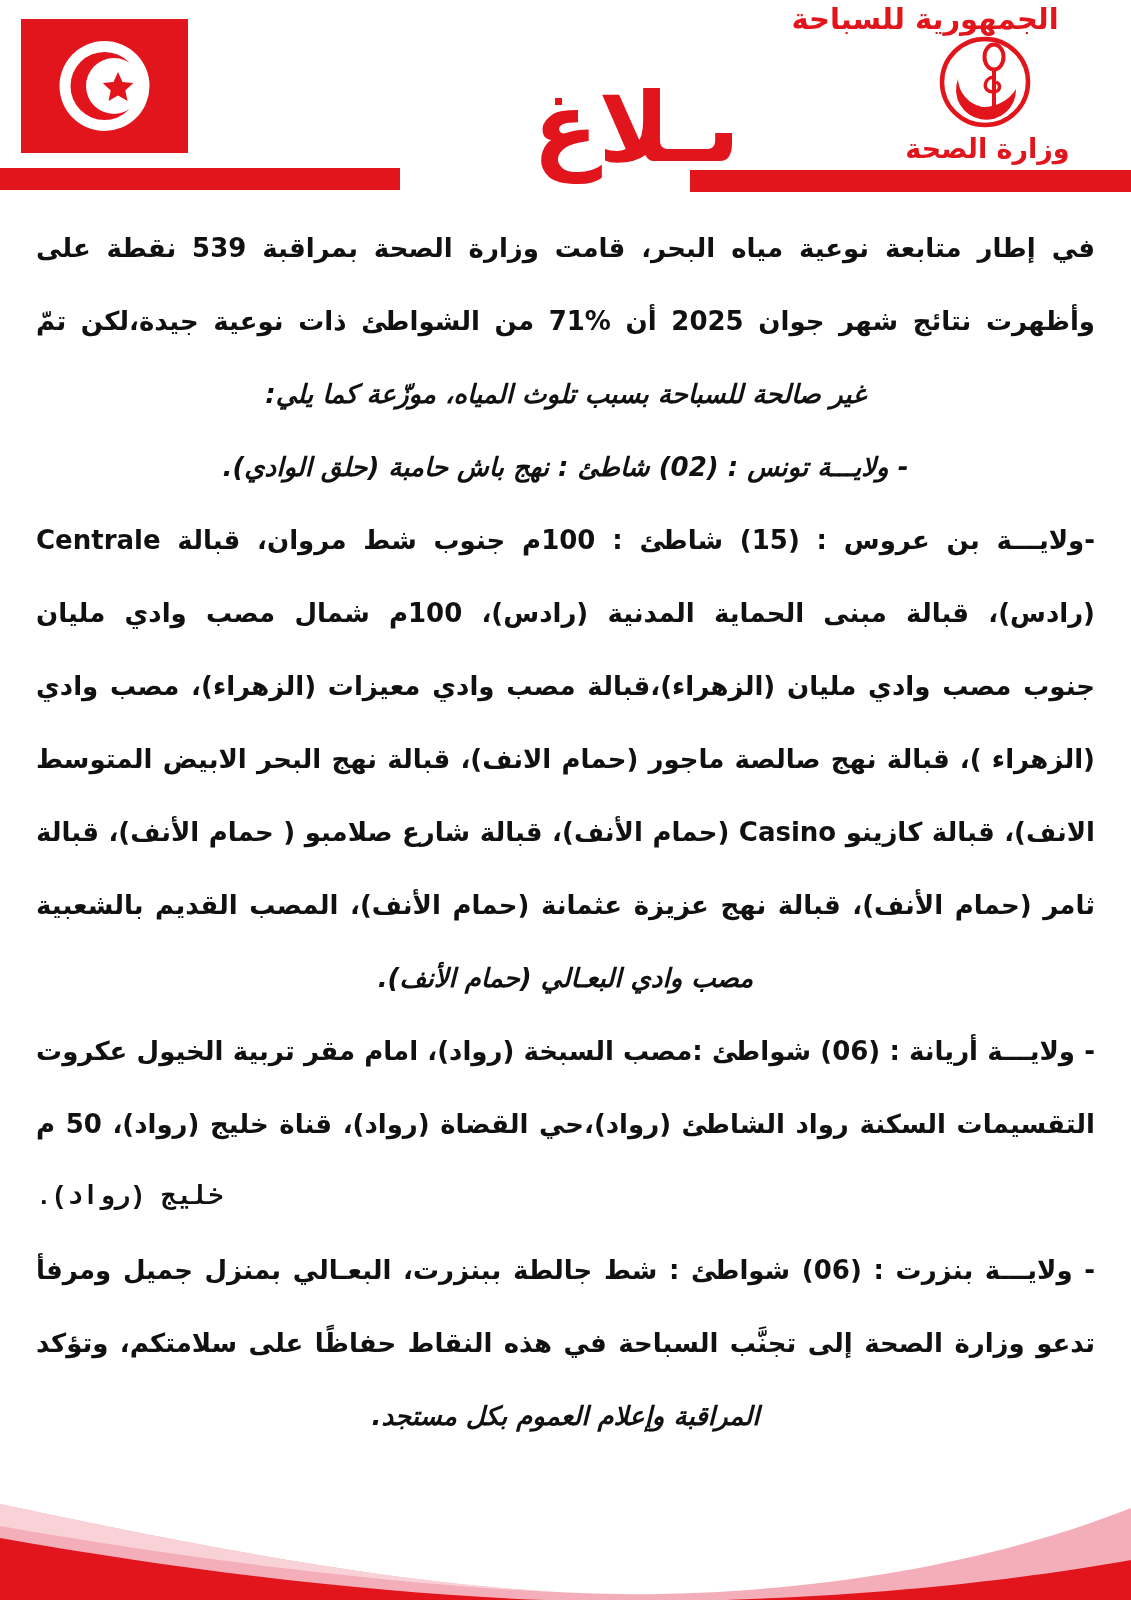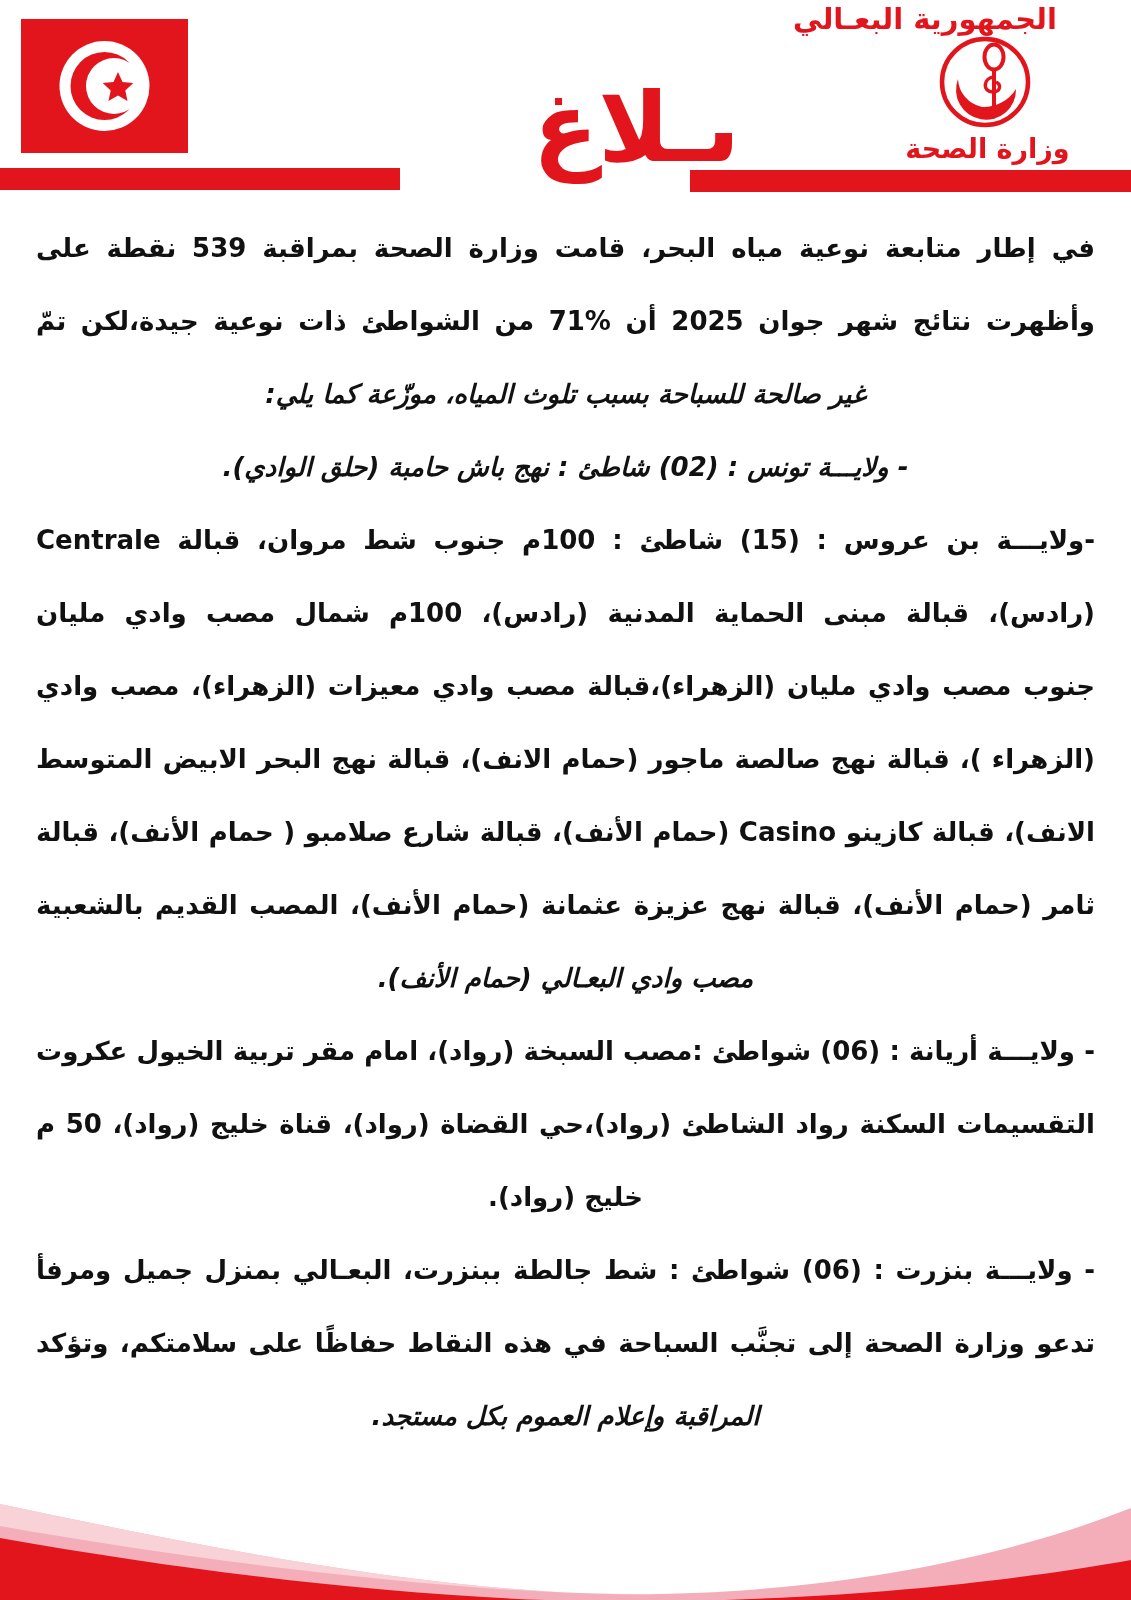--- a/index.html
+++ b/index.html
@@ -44,21 +44,21 @@
     position:absolute;left:36px;top:212px;width:1059px;
     direction:rtl;color:var(--ink);
   }
   .line{
     height:73px;line-height:73px;overflow:hidden;
     font-size:26px;font-weight:bold;
     white-space:normal;
   }
   .line.fill{text-align:justify;text-align-last:justify;text-justify:inter-word;}
   .line.center{text-align:center;font-style:italic;}
-  .line.right{text-align:center;}
+  .line.right{text-align:left;font-family:Liberation Mono, monospace;}
   
   .wave{position:absolute;left:0;bottom:0;width:1131px;height:200px;display:block;}
 </style>
 </head>
 <body>
 
 <div class="page">
 
   <svg class="flag" viewBox="0 0 167 134" aria-hidden="true">
     <rect x="0" y="0" width="167" height="134" fill="var(--red)"></rect>
@@ -66,21 +66,21 @@
     <circle cx="83.5" cy="67" r="34" fill="var(--red)"></circle>
     <circle cx="93" cy="67" r="28" fill="#ffffff"></circle>
     <polygon fill="var(--red)" points="97,53 101.5,62.9 112.3,64.1 104.3,71.4 106.5,82 97,76.6 87.5,82 89.7,71.4 81.7,64.1 92.5,62.9"></polygon>
   </svg>
 
   <div class="bar bar-left"></div>
   <div class="bar bar-right"></div>
 
   <div class="doc-title">بـلاغ</div>
 
-  <div class="republic">الجمهورية البعـالي</div>
+  <div class="republic">الجمهورية للسباحة</div>
 
   <svg class="moh-logo" viewBox="0 0 94 94" aria-hidden="true">
     <circle cx="47" cy="47" r="43" fill="none" stroke="currentColor" stroke-width="4.5"></circle>
 
     <path fill="currentColor" d="M20,44
       a30,30 0 1 0 58,10
       a38,38 0 0 1 -34,18
       a30,30 0 0 1 -24,-28 Z"></path>
 
     <ellipse cx="56" cy="22" rx="9.5" ry="12.5" fill="none" stroke="currentColor" stroke-width="4"></ellipse>

